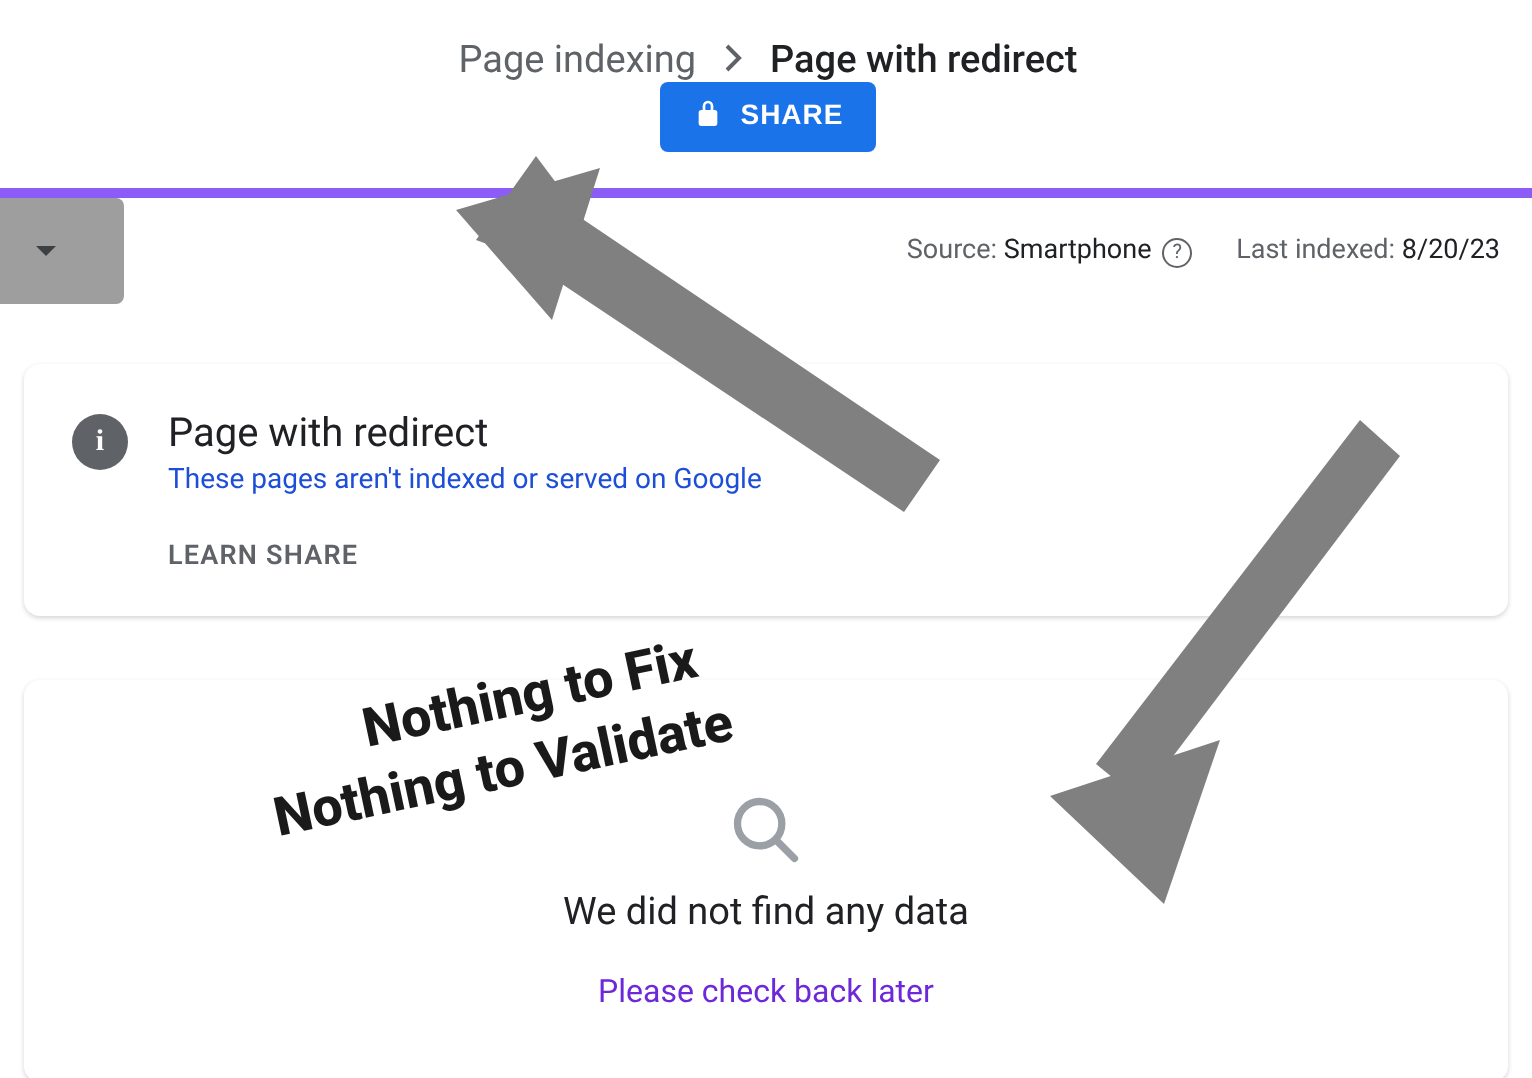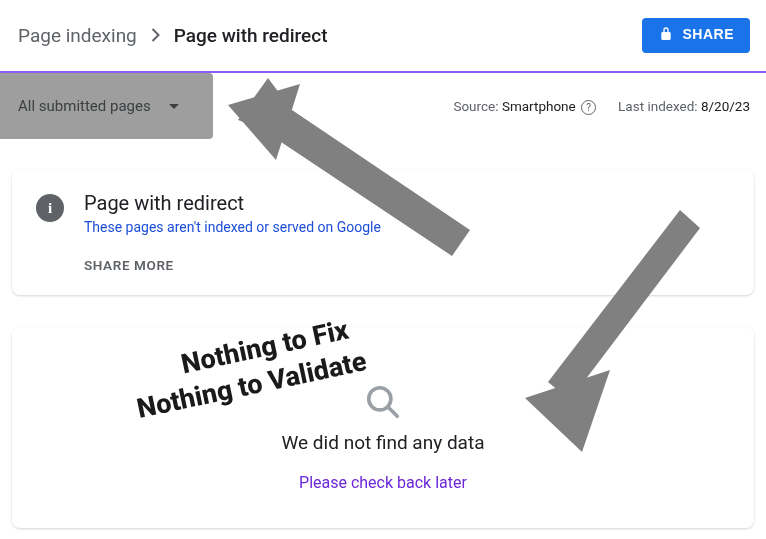--- a/index.html
+++ b/index.html
@@ -10,21 +10,22 @@
     width: 766px;
     height: 539px;
     position: relative;
     overflow: hidden;
   }
   .header {
     display: flex;
     align-items: center;
     justify-content: space-between;
     padding: 18px 16px 18px 18px;
-    border-bottom: 2px solid #8b5cf6;
+    border-bottom: 5px solid #8b5cf6;
+    flex-direction: column;
   }
   .breadcrumb {
     display: flex;
     align-items: center;
     gap: 14px;
     font-size: 19px;
     color: #5f6368;
   }
   .breadcrumb .current {
     color: #202124;
@@ -192,42 +193,41 @@
       <svg viewBox="0 0 24 24">
           <path d="M12 2a4 4 0 0 0-4 4v3H7a2 2 0 0 0-2 2v8a2 2 0 0 0 2 2h10a2 2 0 0 0 2-2v-8a2 2 0 0 0-2-2h-1V6a4 4 0 0 0-4-4zm-2 4a2 2 0 1 1 4 0v3h-4V6z"></path>
         </svg>
     </span>
     <span>SHARE</span>
   </button>
 </div>
 
 <div class="subhead">
   <div class="filter-chip">
-    <span>All submitted pages</span>
     <span class="tri"></span>
   </div>
   <div class="meta">
     <span>
       <span>Source:</span>
       <span class="val">Smartphone</span>
       <span class="help-icon">?</span>
     </span>
     <span>
       <span>Last indexed:</span>
       <span class="val">8/20/23</span>
     </span>
   </div>
 </div>
 
 <div class="card info">
   <div class="info-icon">i</div>
   <div class="info-body">
     <h2>Page with redirect</h2>
     <p>These pages aren't indexed or served on Google</p>
-    <div class="learn-more">SHARE MORE</div>
+    <div class="learn-more">LEARN SHARE</div>
   </div>
 </div>
 
 <div class="card empty">
   <svg class="search-icon" viewBox="0 0 24 24">
     <circle cx="10" cy="10" r="7" stroke="#9aa0a6" stroke-width="2.3" fill="none"></circle>
     <line x1="15.2" y1="15.2" x2="21" y2="21" stroke="#9aa0a6" stroke-width="2.3" stroke-linecap="round"></line>
   </svg>
   <h3>We did not find any data</h3>
   <p>Please check back later</p>

